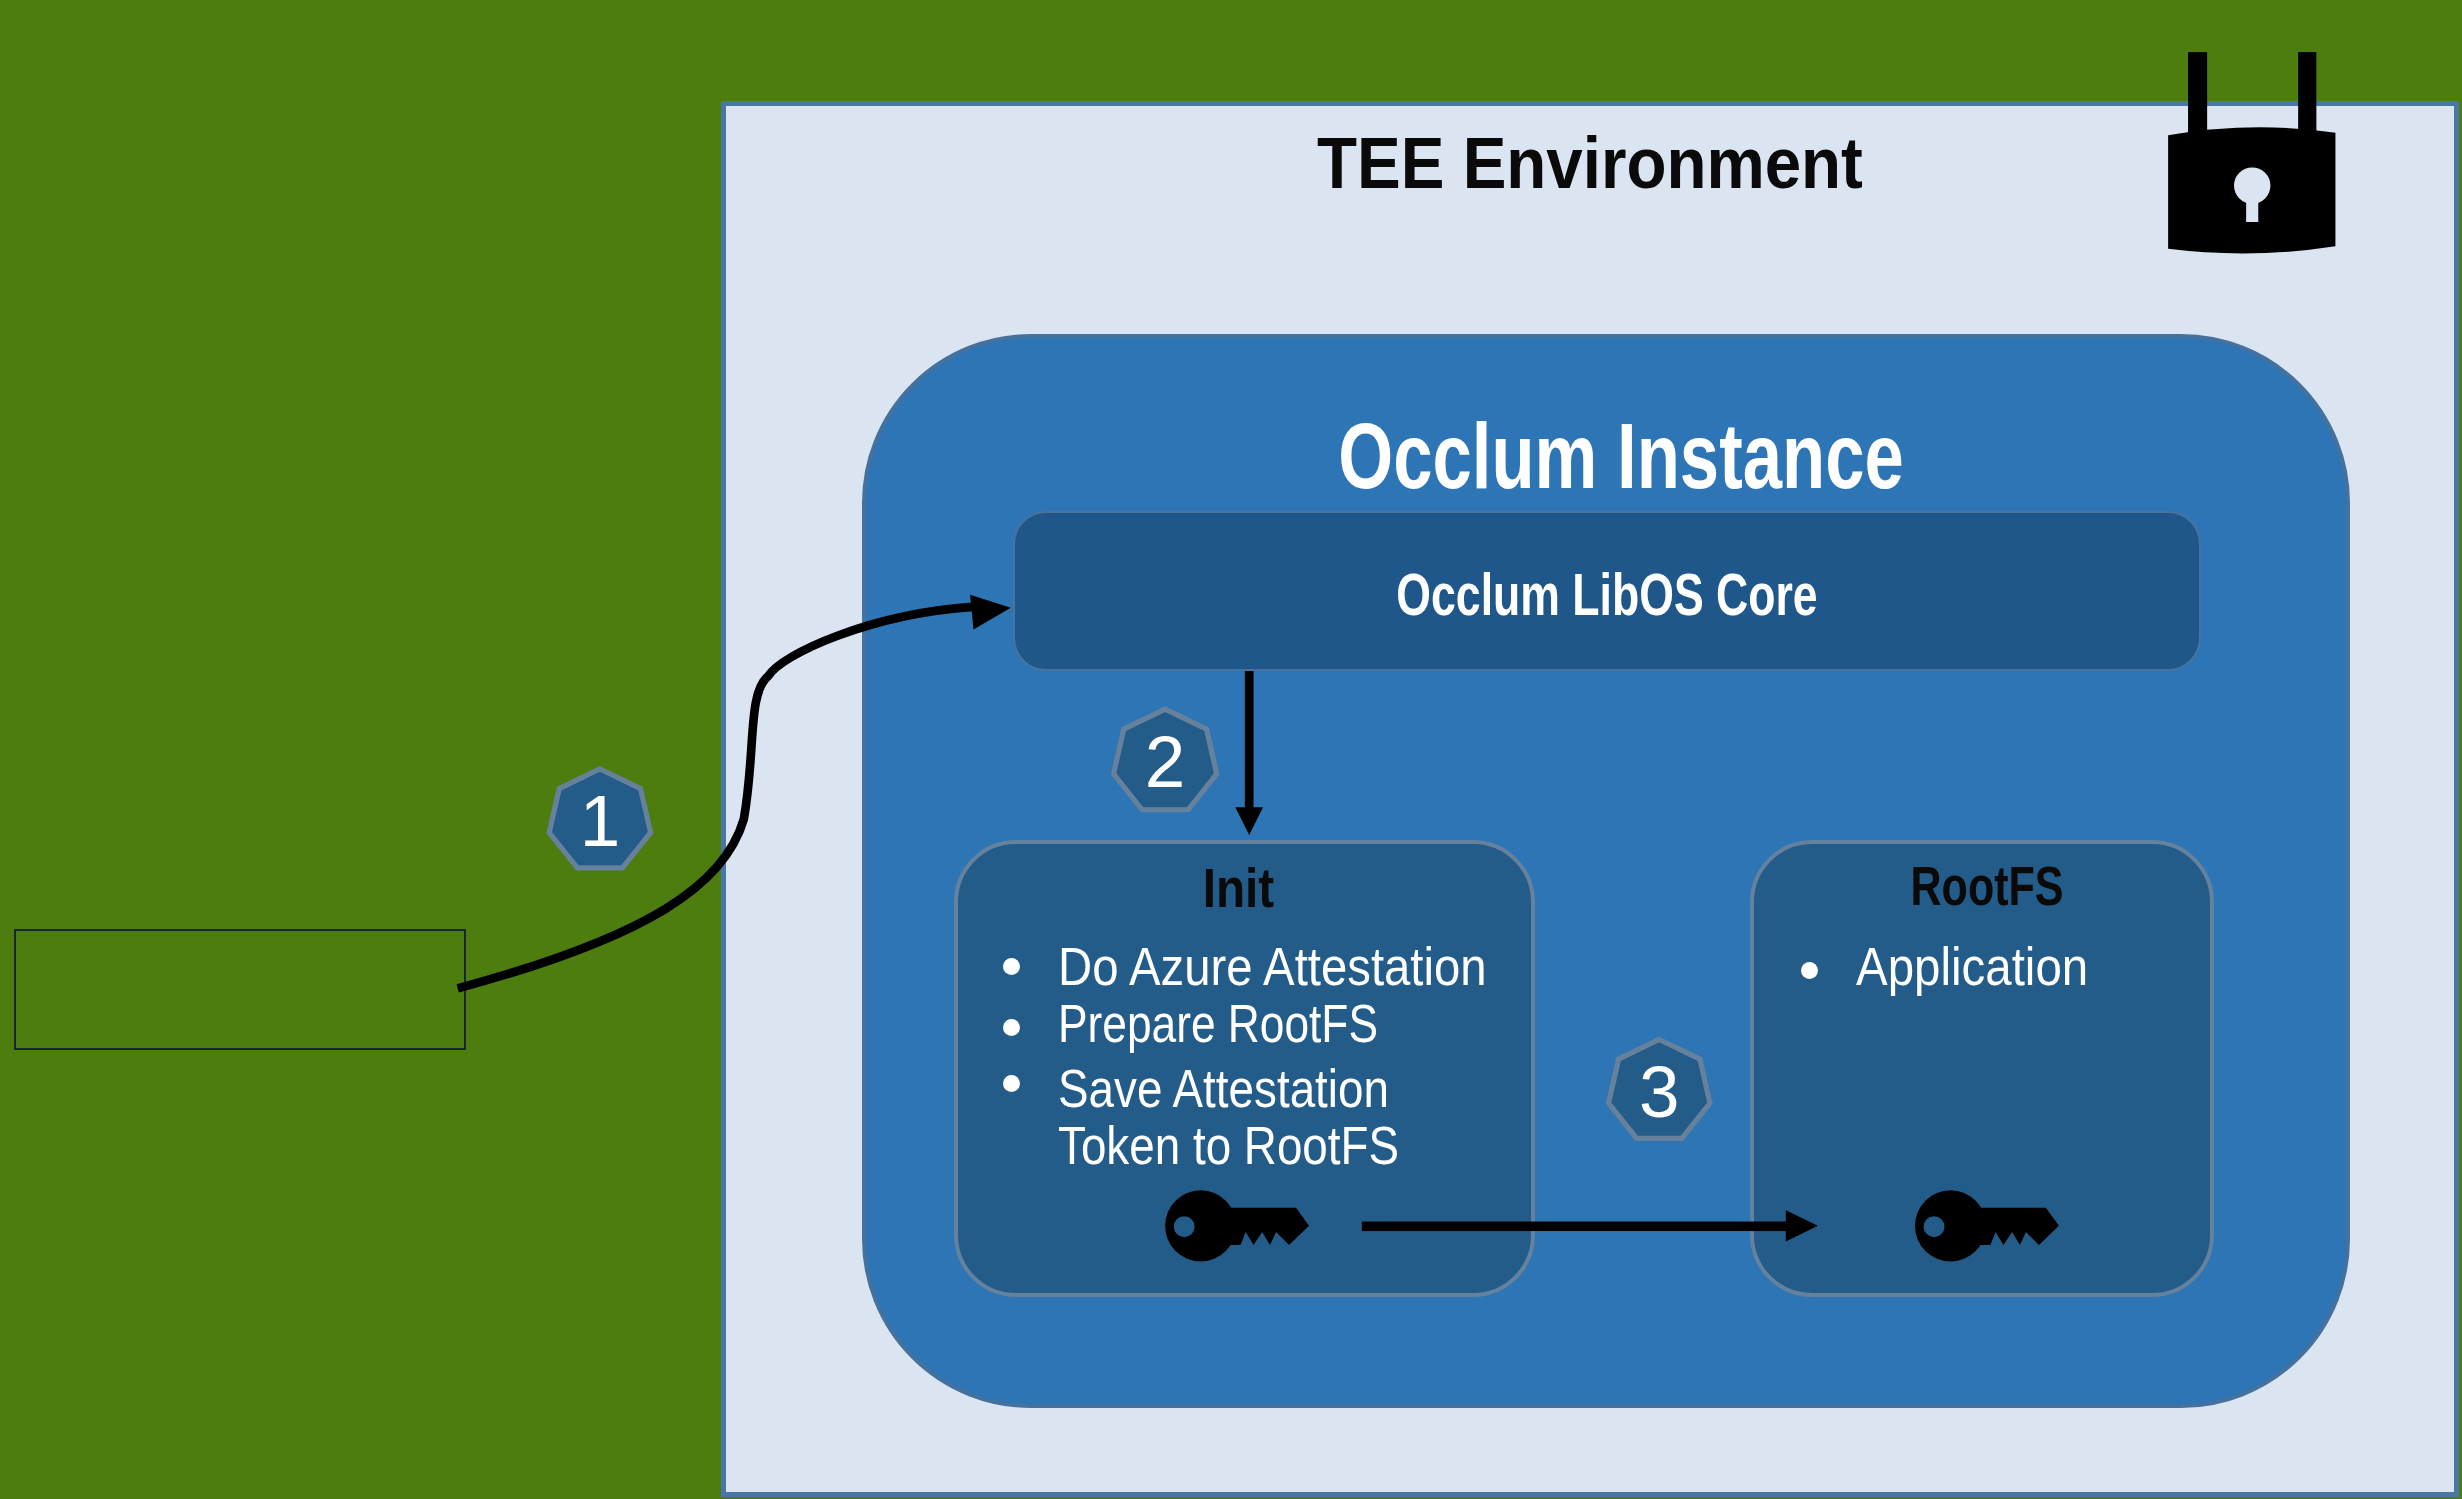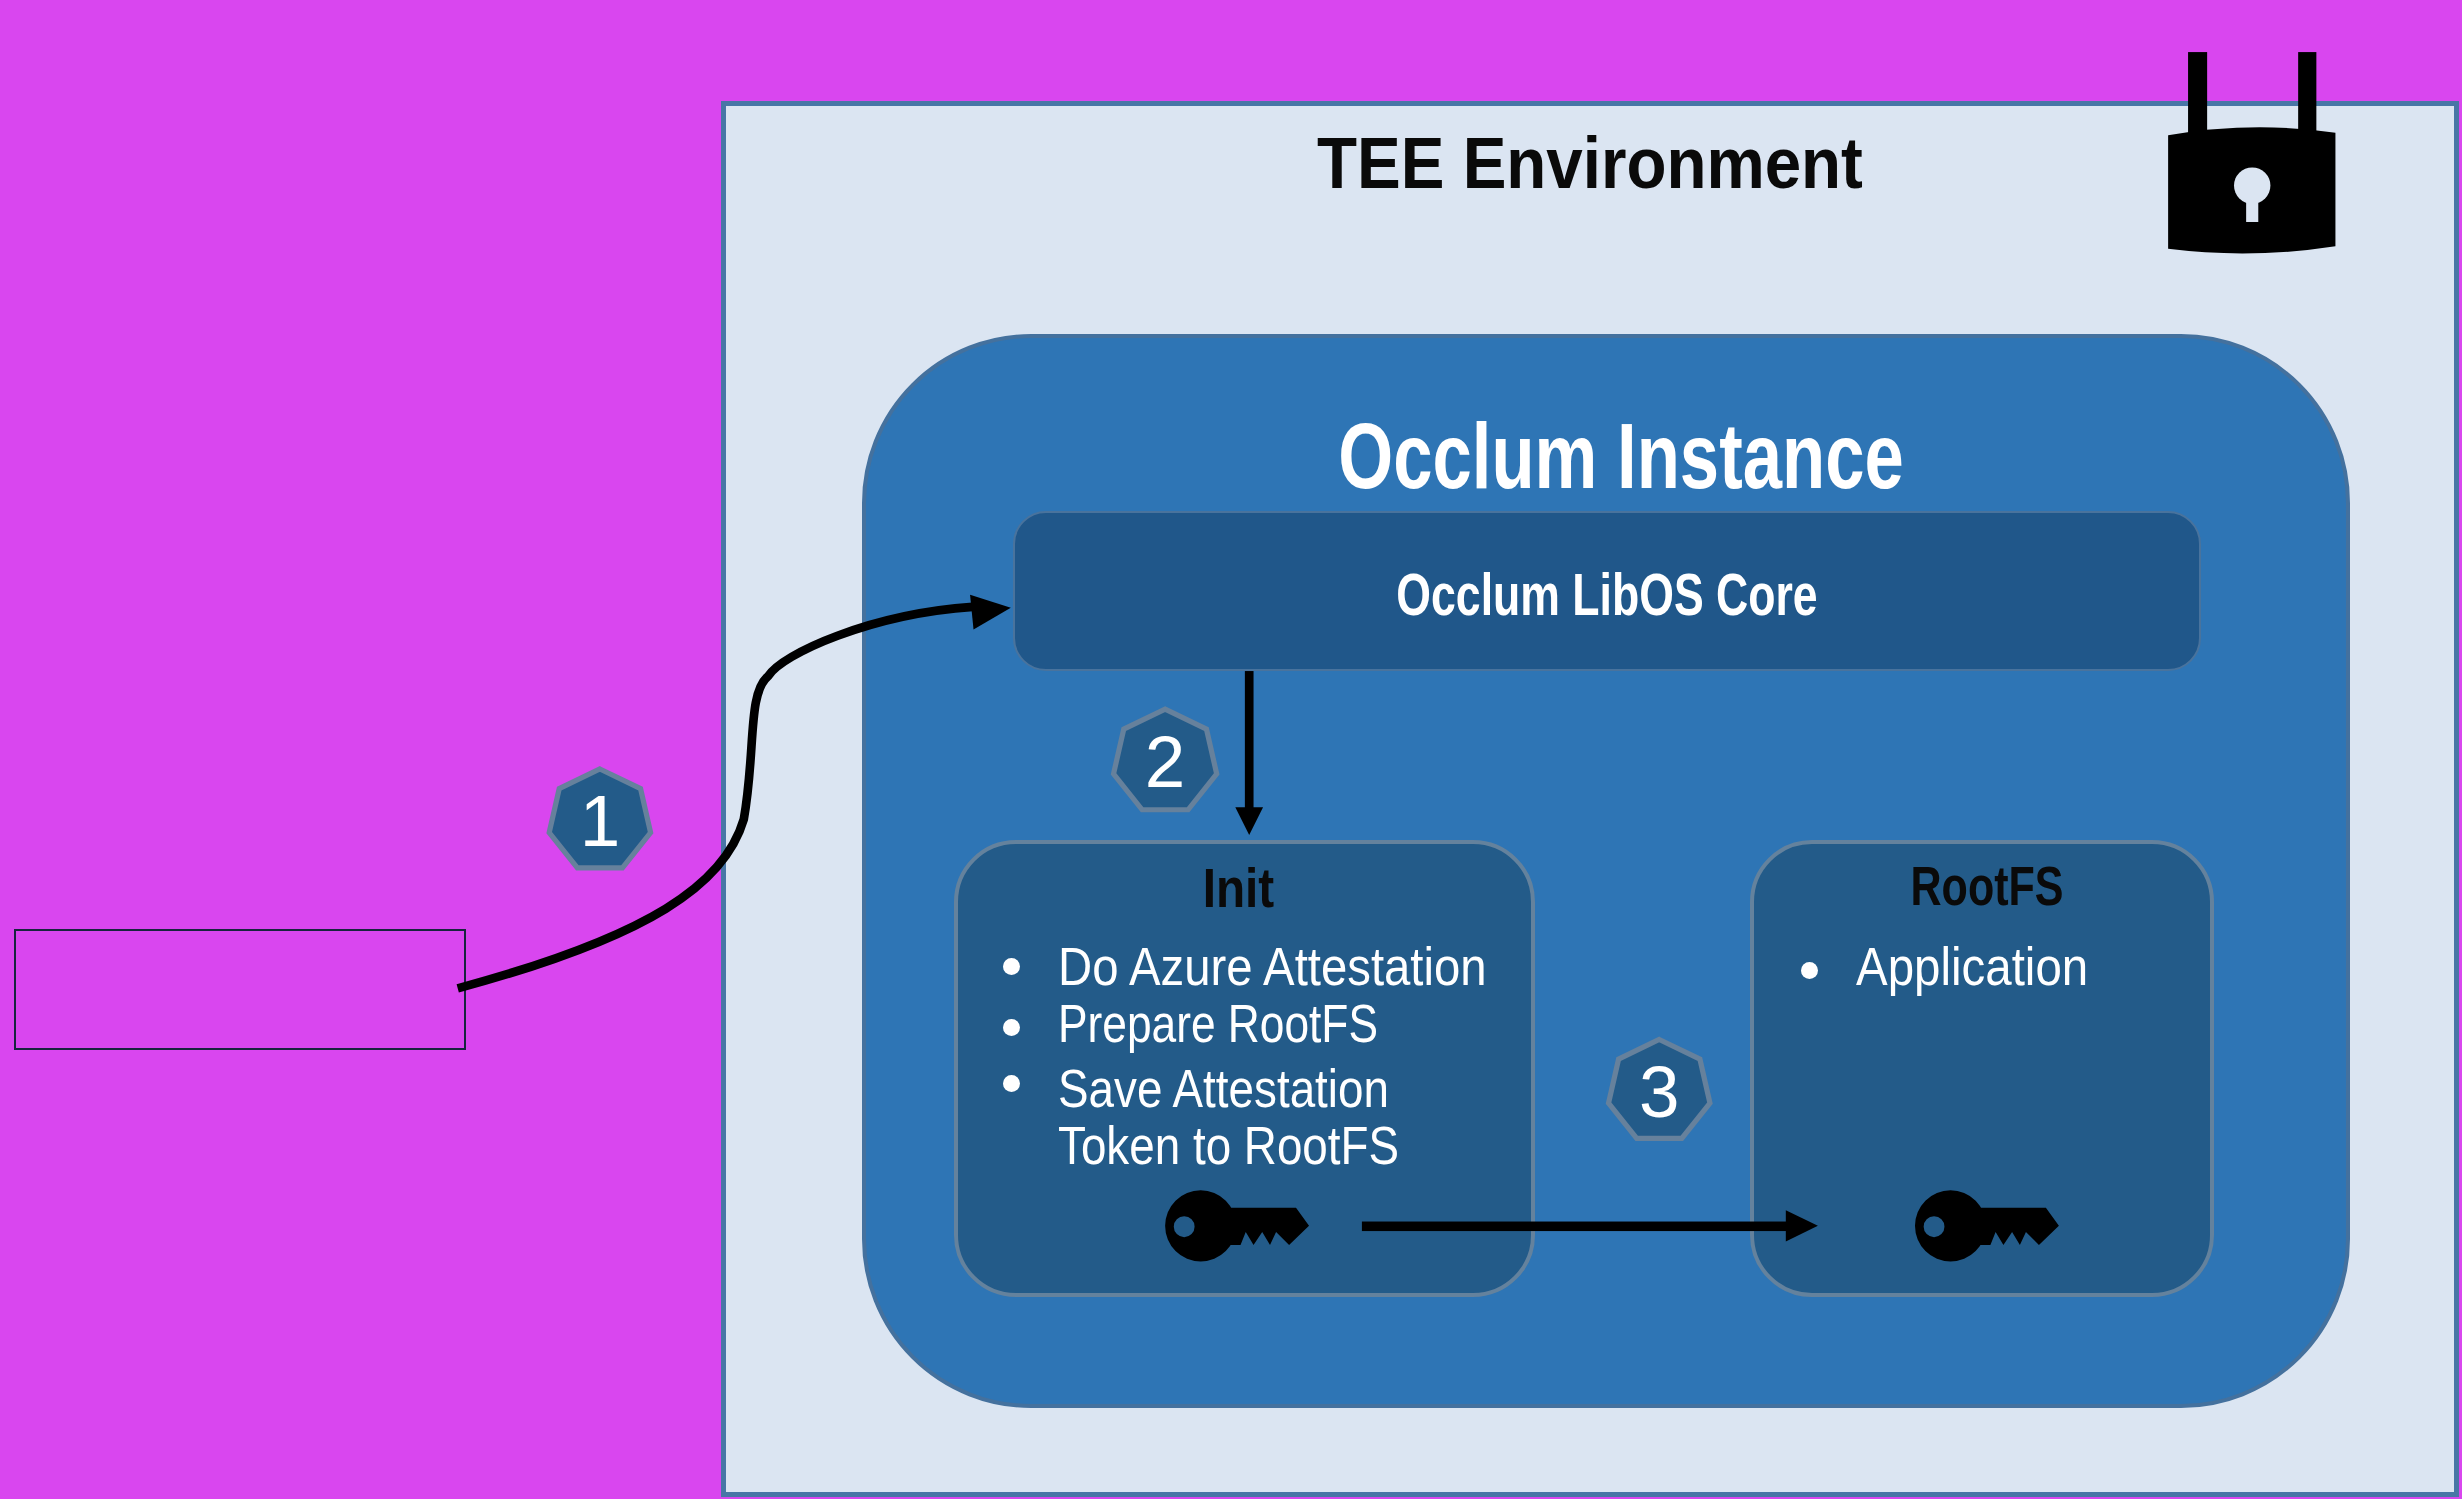--- a/index.html
+++ b/index.html
@@ -1,16 +1,16 @@
 <!DOCTYPE html>
 <html style="font-size:14px"><head>
 <meta charset="utf-8">
 <style>
   html,body{margin:0;padding:0;background:#000;}
-  #canvas{position:relative;width:2462px;height:1499px;background:#d946ef;overflow:hidden;
+  #canvas{position:relative;width:2462px;height:1499px;background:#4d7c0f;overflow:hidden;
           font-family:"Liberation Sans", sans-serif;}
   .abs{position:absolute;}
   #tee{left:721px;top:101px;width:1738px;height:1396px;background:#dbe5f2;
        border:5.2px solid #4876a6;box-sizing:border-box;}
   #teetitle{left:721px;top:126px;width:1738px;text-align:center;font-size:73px;
             font-weight:bold;color:#0a0a0a;line-height:1;transform:scaleX(0.897);}
   #occlum{left:862px;top:334px;width:1488px;height:1074px;background:#2e75b5;
           border:4.3px solid #44719e;border-radius:169px;box-sizing:border-box;}
   #occtitle{left:877px;top:410px;width:1488px;text-align:center;font-size:92px;
             font-weight:bold;color:#fff;line-height:1;transform:scaleX(0.768);}

